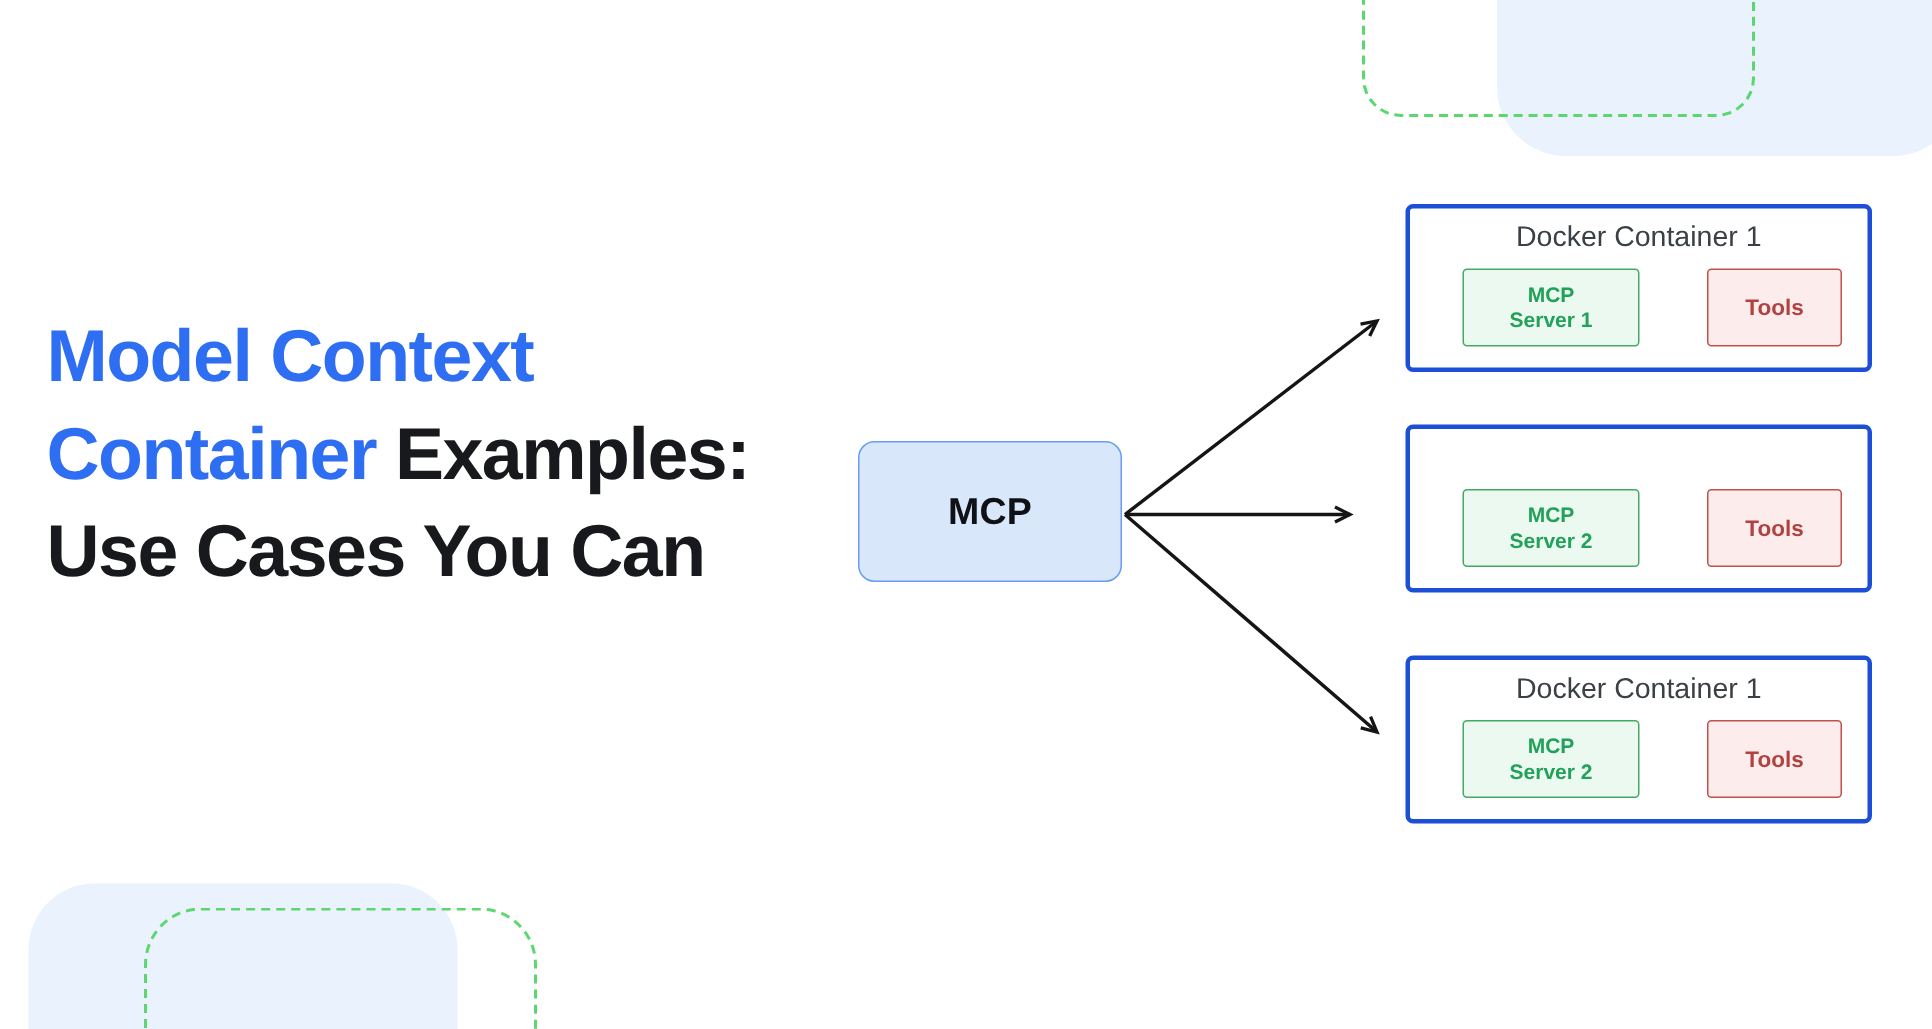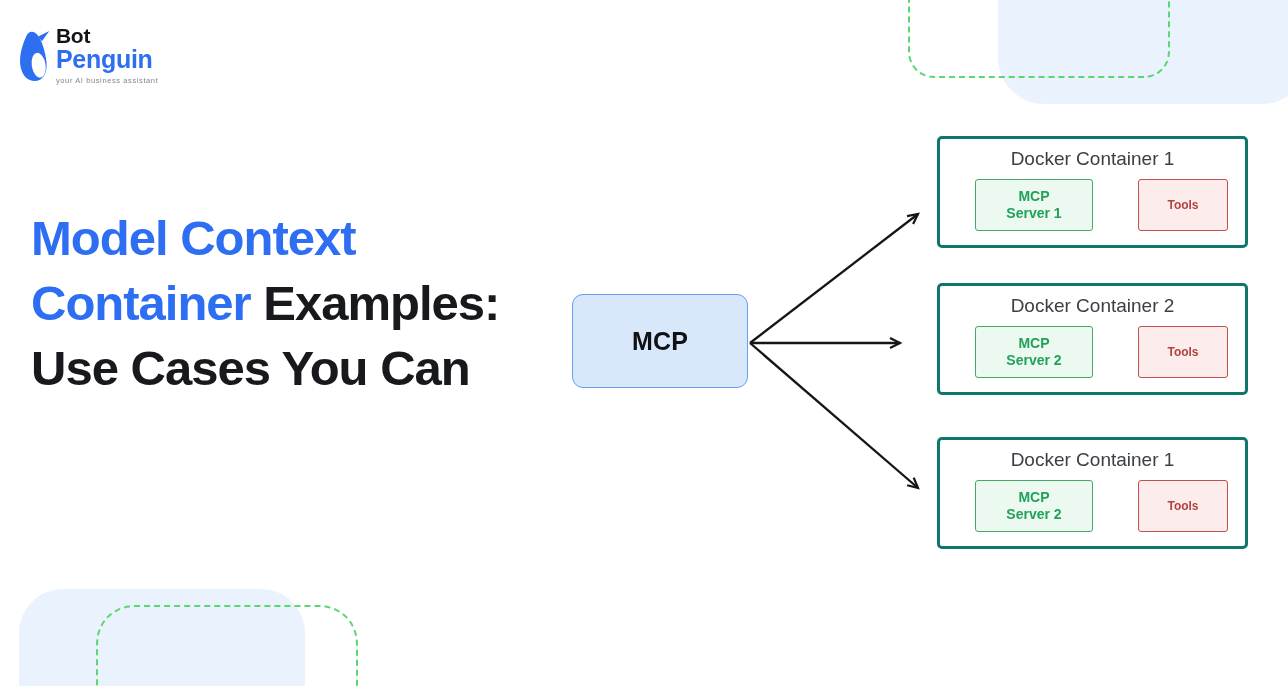--- a/index.html
+++ b/index.html
@@ -31,60 +31,48 @@
   .hl-dark { color:#17191d;margin-top:48px; }
 
   
   .hub { position:absolute; left:572px; top:294px; width:176px; height:94px;
          background:#d9e7fb; border:1.5px solid #6a9cf1; border-radius:11px;
          display:flex; align-items:center; justify-content:center; z-index:5; }
   .hub-label { font-size:25px; font-weight:700; color:#101114; letter-spacing:0.2px; }
 
   
   .container-box { position:absolute; left:937px; width:311px; height:112px;
-                   background:#ffffff; border:3px solid #0f766e; border-radius:5px; z-index:5; }
+                   background:#ffffff; border:3px solid #1d4ed8; border-radius:5px; z-index:5; }
   .container-1 { top:136px; }
   .container-2 { top:283px; }
   .container-3 { top:437px; }
   .container-title { position:absolute; left:0; top:9px; width:100%; text-align:center;
                      font-size:19px; color:#3b4047; }
   .server-box { position:absolute; left:35px; top:40px; width:118px; height:52px;
                 background:#ebf9f0; border:1.5px solid #44aa63; border-radius:3px;
                 display:flex; flex-direction:column; align-items:center; justify-content:center; }
   .server-box div { font-size:14px; font-weight:700; color:#21a159; line-height:17px; }
   .tools-box { position:absolute; left:198px; top:40px; width:90px; height:52px;
                background:#fdecec; border:1.5px solid #c2504b; border-radius:3px;
                display:flex; align-items:center; justify-content:center; }
-  .tools-box div { font-size:12px; font-weight:700; color:#b04341; }
+  .tools-box div { font-size:15px; font-weight:700; color:#b04341; }
 
   
   .arrows { position:absolute; left:0; top:0; width:1288px; height:686px; z-index:4; pointer-events:none; }
 </style>
 </head>
 <body>
 
 <div class="canvas">
 
   <div class="deco deco-blue deco-blue-tr"></div>
   <div class="deco deco-dashed deco-dash-tr"></div>
   <div class="deco deco-blue deco-blue-bl"></div>
   <div class="deco deco-dashed deco-dash-bl"></div>
 
-  <div class="logo">
-    <svg viewBox="0 0 40 60">
-      <path d="M24 9 L36 3 L28 14 Z" fill="#2e6ff2"></path>
-      <path d="M23 7 C19 2 13 3 11 9 C6 20 3 32 5 42 C7 52 13 57 20 57 C29 57 34 49 33 37 C32 26 28 13 23 7 Z" fill="#2e6ff2"></path>
-      <ellipse cx="24.5" cy="40" rx="7.5" ry="13.5" fill="#ffffff" transform="rotate(-9 24.5 40)"></ellipse>
-    </svg>
-    <div class="logo-text">
-      <div class="logo-bot">Bot</div>
-      <div class="logo-penguin">Penguin</div>
-      <div class="logo-tagline">your AI business assistant</div>
-    </div>
-  </div>
 
   <h1 class="headline">
     <span class="hl-blue">Model Context</span><br>
     <span class="hl-blue">Container</span><span class="hl-dark"> Examples:</span><br>
     <span class="hl-dark">Use Cases You Can</span><br>
   </h1>
 
   <svg class="arrows" viewBox="0 0 1288 686">
     <defs>
       <marker id="openHead" markerUnits="userSpaceOnUse" markerWidth="16" markerHeight="14" refX="13" refY="7" orient="auto">
@@ -113,21 +101,20 @@
     <div class="server-box">
       <div>MCP</div>
       <div>Server 1</div>
     </div>
     <div class="tools-box">
       <div>Tools</div>
     </div>
   </div>
 
   <div class="container-box container-2">
-    <div class="container-title">Docker Container 2</div>
     <div class="server-box">
       <div>MCP</div>
       <div>Server 2</div>
     </div>
     <div class="tools-box">
       <div>Tools</div>
     </div>
   </div>
 
   <div class="container-box container-3">

